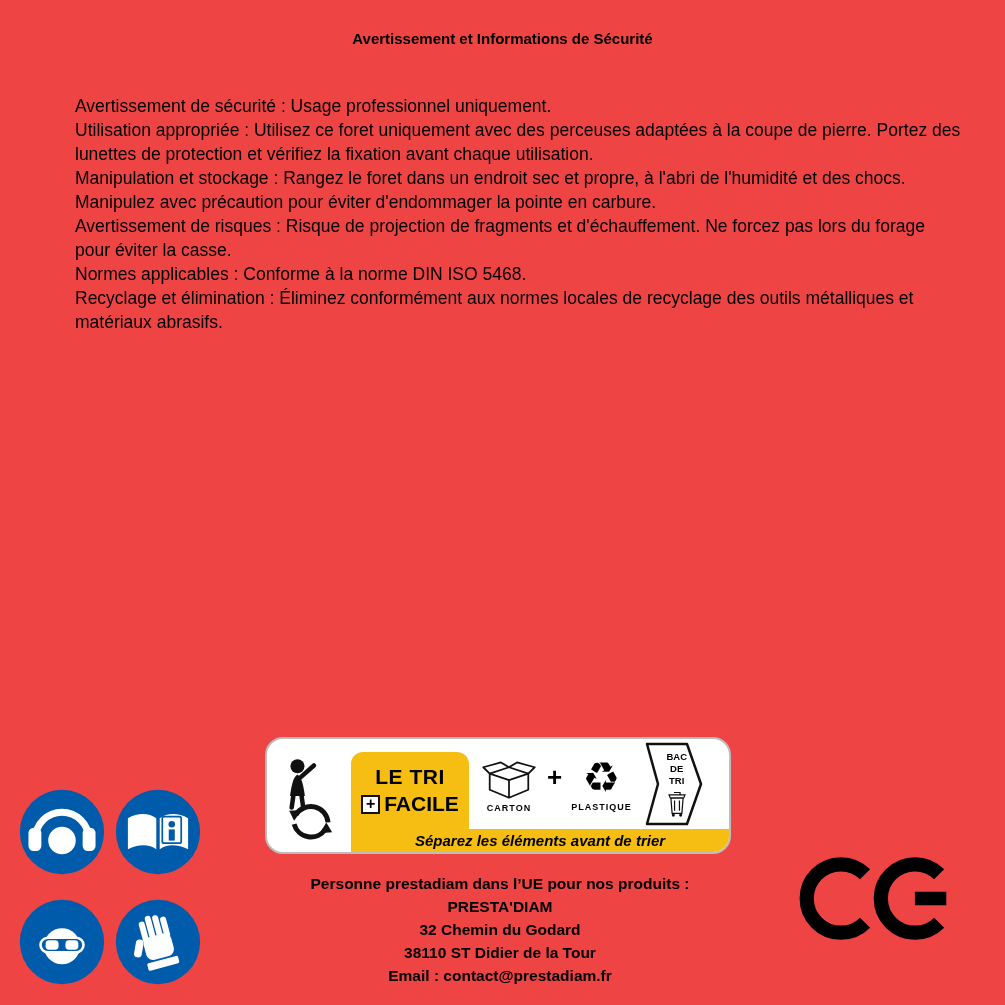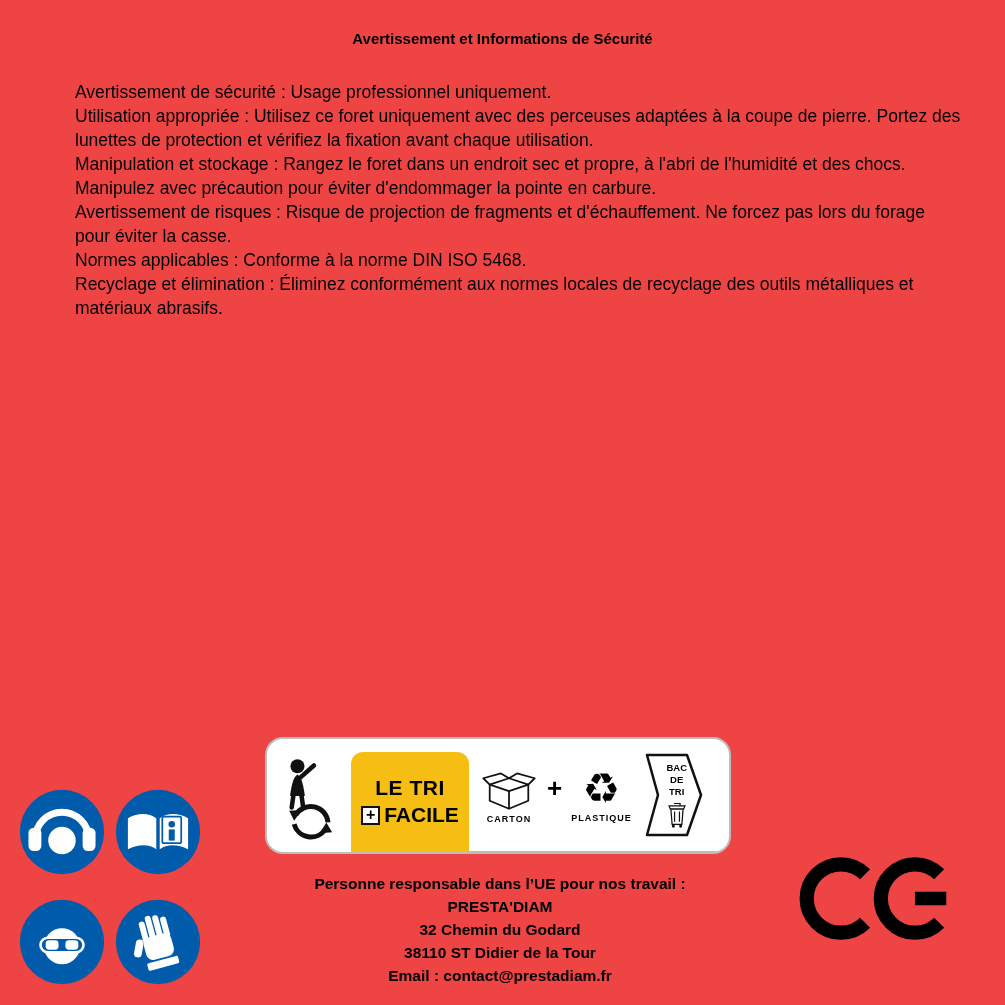--- a/index.html
+++ b/index.html
@@ -14,21 +14,21 @@
     font-family:"Liberation Sans", sans-serif;color:var(--ink);
   }
   .page{position:relative;width:1005px;height:1005px;overflow:hidden;background:#ef4444;}
 
   .title{
     position:absolute;top:30px;left:0;width:100%;
     text-align:center;font-size:15px;font-weight:bold;margin:0;
   }
 
   .body-text{
-    position:absolute;left:75px;top:80px;width:888px;
+    position:absolute;left:75px;top:94px;width:888px;
     font-size:17.5px;line-height:24px;
   }
   .body-text p{margin:0;}
   .recycle-para{margin-top:54px;}
 
   
   .icon-grid{
     position:absolute;left:19px;top:789px;
     display:grid;grid-template-columns:86px 86px;column-gap:10px;row-gap:24px;
   }
@@ -57,21 +57,21 @@
   .letri-l2{font-size:21px;font-weight:bold;display:flex;align-items:center;gap:4px;}
   .plusbox{
     display:inline-flex;width:19px;height:19px;background:#fff;border:2.5px solid #111;
     align-items:center;justify-content:center;font-size:16px;font-weight:bold;
   }
   .mat{display:flex;flex-direction:column;align-items:center;gap:2px;}
   .mat-label{font-size:9px;font-weight:bold;letter-spacing:1px;}
   .carton svg{width:58px;height:45px;display:block;}
   .recy-glyph{font-size:42px;line-height:44px;}
   .plus-sep{font-size:26px;font-weight:bold;margin:0 -2px 14px -2px;}
-  .pennant{position:relative;width:58px;height:112px;flex:0 0 58px;margin-left:2px;}
+  .pennant{position:relative;width:58px;height:90px;flex:0 0 58px;margin-left:2px;}
   .pennant > svg{position:absolute;inset:0;width:100%;height:100%;}
   .pennant-content{
     position:relative;z-index:1;height:100%;display:flex;flex-direction:column;
     align-items:center;justify-content:center;gap:2px;padding-left:6px;
   }
   .pennant-line{font-size:9.5px;font-weight:bold;line-height:10px;}
   .bin-svg{width:22px;height:27px;margin-top:2px;}
   .tagline-strip{
     height:28px;background:var(--yellow);
     display:flex;align-items:center;justify-content:center;
@@ -217,21 +217,21 @@
             </svg>
           </div>
         </div>
 
       </div>
       <div class="tagline-strip">Séparez les éléments avant de trier</div>
     </div>
   </div>
 
   <div class="responsible">
-    <div>Personne responsable dans l’UE pour nos travail :</div>
+    <div>Personne prestadiam dans l’UE pour nos produits :</div>
     <div>PRESTA'DIAM</div>
     <div>32 Chemin du Godard</div>
     <div>38110 ST Didier de la Tour</div>
     <div>Email : contact@prestadiam.fr</div>
   </div>
 
   <svg class="ce-mark" viewBox="0 0 165 100" role="img" aria-label="CE">
     <g fill="none" stroke="#000000" stroke-width="15">
       <path d="M71.5,24.5 A36,36 0 1 0 71.5,75.5"></path>
       <path d="M149.5,24.5 A36,36 0 1 0 149.5,75.5"></path>

